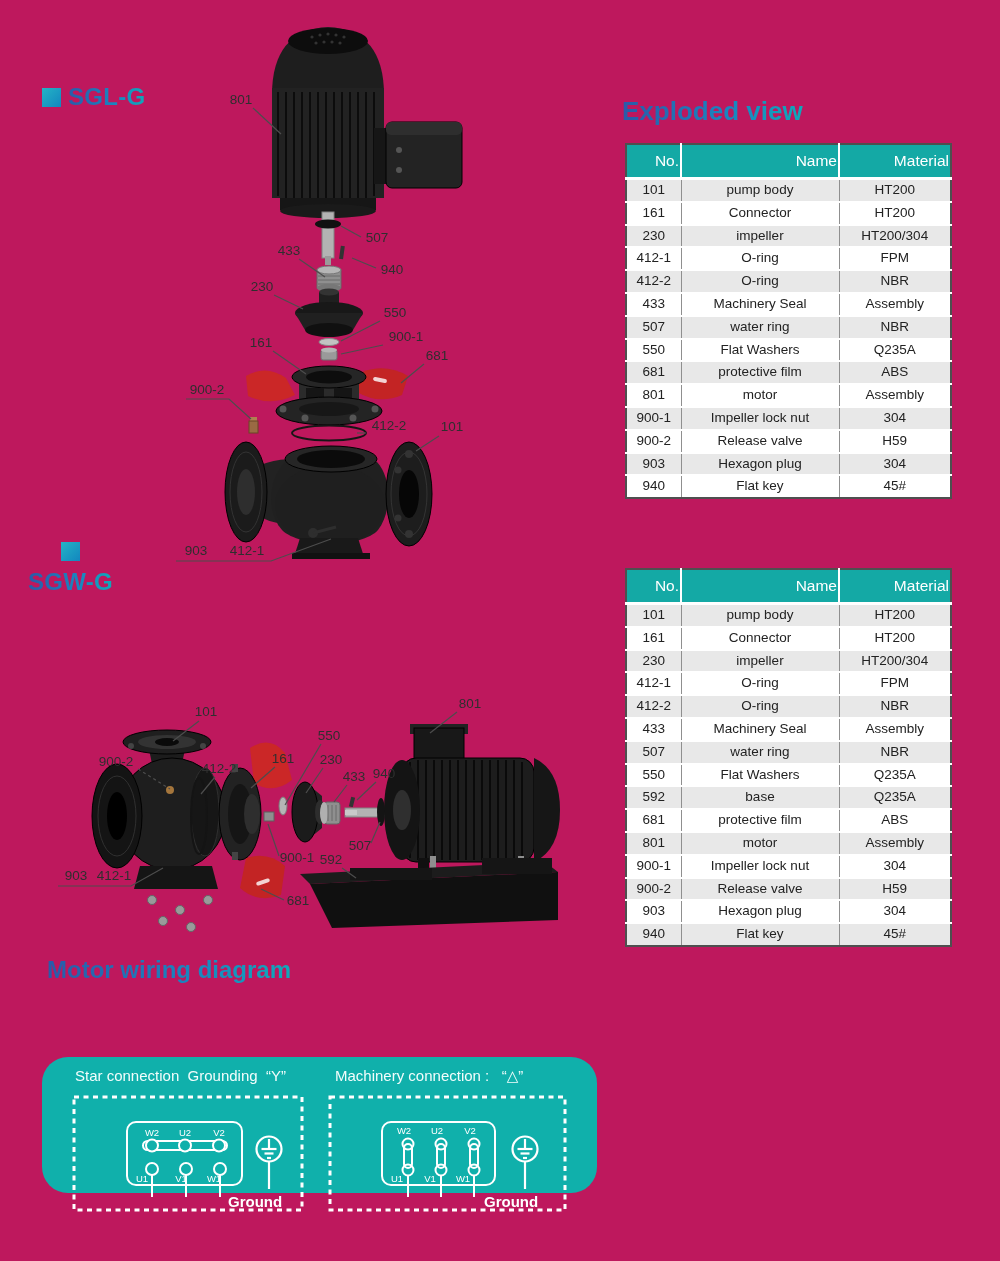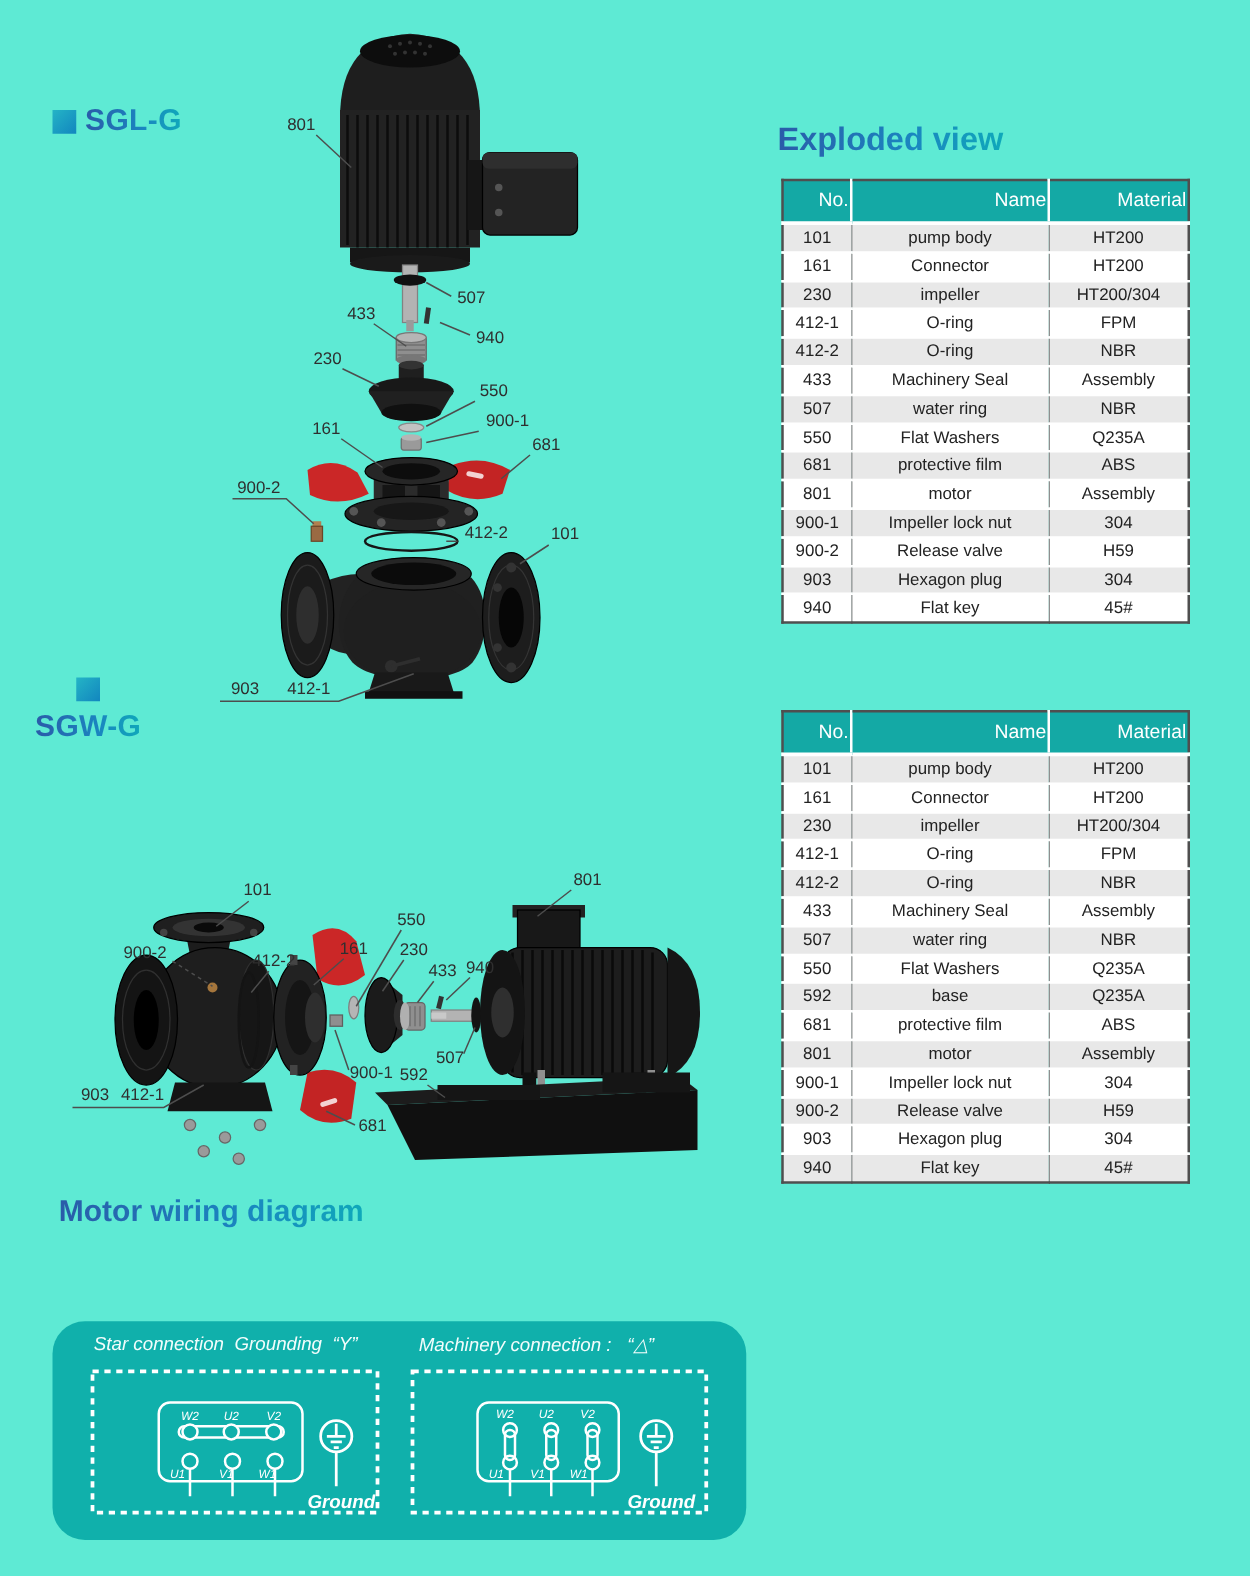--- a/index.html
+++ b/index.html
@@ -1,16 +1,16 @@
 <!DOCTYPE html>
 <html><head>
 <meta charset="utf-8">
 <style>
   html,body{margin:0;padding:0;background:#fff;}
-  .canvas{position:relative;width:1000px;height:1261px;background:#5eead4;overflow:hidden;
+  .canvas{position:relative;width:1000px;height:1261px;background:#be185d;overflow:hidden;
           font-family:"Liberation Sans", sans-serif;}
   .abs{position:absolute;}
 
   
   .model-heading{position:absolute;display:flex;align-items:center;gap:7px;}
   .bullet{width:19px;height:19px;background:linear-gradient(135deg,#24b4c6,#1286bf);flex:0 0 auto;}
   .model-title{font-size:24px;font-weight:700;letter-spacing:.3px;color:#1b79b8;}
   .grad-title{font-weight:700;color:#1b79b8;}
   @supports (-webkit-background-clip: text){
     .model-title,.grad-title{
@@ -35,24 +35,24 @@
   .parts-table tr:nth-child(odd) td{background:#e8e8e8;}
   .parts-table tr:nth-child(even) td{background:#ffffff;}
   .parts-table tr:last-child td{border-bottom:none;}
 
   
   svg{font-family:"Liberation Sans", sans-serif;}
   .part-label{font-size:13.5px;fill:#2f2f2f;}
   .leader{fill:none;stroke:#4d4d4d;stroke-width:1.2;}
 
   
-  .wiring-box{position:absolute;left:42px;top:1057px;width:555px;height:175px;
-      background:#10b0ab;border-radius:26px;font-style:italic;}
+  .wiring-box{position:absolute;left:42px;top:1057px;width:555px;height:136px;
+      background:#10b0ab;border-radius:26px;}
   .wiring-sub{position:absolute;color:#f2fdfc;font-size:15px;white-space:pre;}
-  .ground-label{position:absolute;color:#fff;font-weight:700;font-size:15px;text-align:center;width:90px;}
+  .ground-label{position:absolute;color:#fff;font-weight:700;font-size:15px;width:90px;}
   .wire-svg{position:absolute;left:0;top:0;}
   .terminal-label{font-size:9.5px;fill:#fff;}
 </style>
 </head>
 <body>
 
 <div class="canvas">
 
   <div class="model-heading" style="left:42px;top:83px;">
     <span class="bullet"></span>

